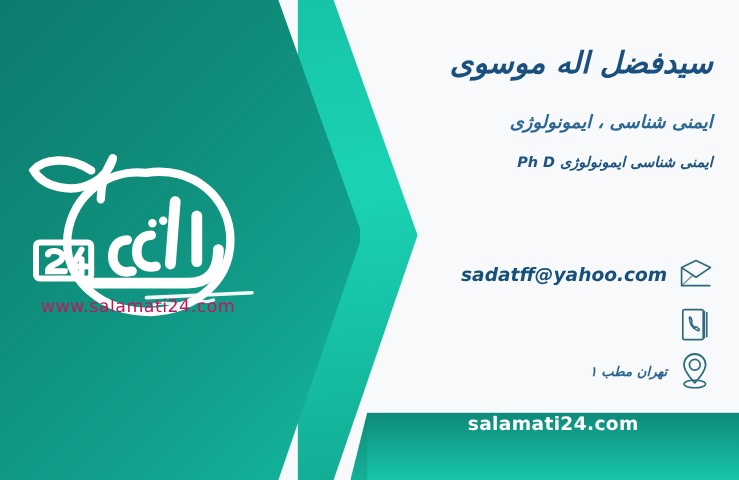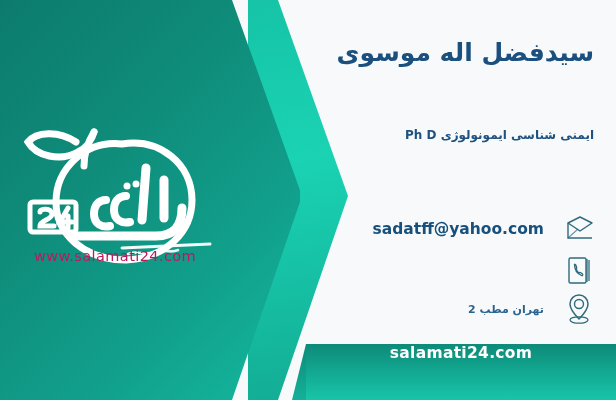--- a/index.html
+++ b/index.html
@@ -81,20 +81,21 @@
   }
 
   
   .content {
     position: absolute;
     left: 300px;
     top: 0;
     width: 316px;
     height: 400px;
     z-index: 4;
+    font-style: italic;
   }
 
   .name {
     position: absolute;
     right: 22px;
     top: 38px;
     font-size: 25px;
     font-weight: bold;
     color: #1b4f7e;
     direction: rtl;
@@ -128,21 +129,21 @@
   }
   .degree .lat { direction: ltr; unicode-bidi: embed; }
 
   
   .contact-row {
     position: absolute;
     right: 20px;
     display: flex;
     align-items: center;
     justify-content: flex-end;
-    gap: 18px;
+    gap: 6px;
   }
   .row-email { top: 212px; }
   .row-phone { top: 254px; }
   .row-addr  { top: 292px; }
 
   .contact-text {
     font-size: 15.5px;
     font-weight: bold;
     color: #17507c;
     direction: ltr;
@@ -232,20 +233,21 @@
       <path d="M114 146 C124 142 132 148 140 144 C148 140 156 146 164 142" stroke="#ffffff" stroke-width="2.6" fill="none" stroke-linecap="round" opacity="0.9"></path>
     </svg>
   </div>
 
   <div class="logo-url">www.salamati24.com</div>
 
   <div class="content">
 
     <div class="name">سیدفضل اله موسوی</div>
 
+    <div class="specialty">ایمنی شناسی ، ایمونولوژی</div>
 
     <div class="degree">
       <span>ایمنی شناسی ایمونولوژی</span>
       <span class="lat">Ph D</span>
     </div>
 
     <div class="contact-row row-email">
       <span class="contact-text">sadatff@yahoo.com</span>
       <span class="ico">
         <svg width="30" height="26" viewBox="0 0 30 26" fill="none" xmlns="http://www.w3.org/2000/svg">
@@ -265,21 +267,21 @@
           <path d="M8.5 8.5 C8.5 14 11 17.5 15.5 19.5 C16.5 20 17 19 16.5 18
                    L14.5 16.5 C14 16.2 13.4 16.5 13 17
                    C11.5 15.8 10.6 14.5 10 12.8
                    C10.6 12.5 10.9 12 10.7 11.4 L9.8 9
                    C9.5 8.2 8.5 8 8.5 8.5 Z" stroke="#2f6b7d" stroke-width="1.3" fill="none" stroke-linejoin="round"></path>
         </svg>
       </span>
     </div>
 
     <div class="contact-row row-addr">
-      <span class="contact-text rtl">تهران مطب 2</span>
+      <span class="contact-text rtl">تهران مطب ۱</span>
       <span class="ico">
         <svg width="28" height="32" viewBox="0 0 28 32" fill="none" xmlns="http://www.w3.org/2000/svg">
           <path d="M14 2 C19 2 23 6 23 11 C23 17 14 26 14 26 C14 26 5 17 5 11
                    C5 6 9 2 14 2 Z" stroke="#2f6b7d" stroke-width="1.5" fill="none" stroke-linejoin="round"></path>
           <circle cx="14" cy="11" r="4.5" stroke="#2f6b7d" stroke-width="1.4" fill="none"></circle>
           <ellipse cx="14" cy="27" rx="9" ry="3.2" stroke="#2f6b7d" stroke-width="1.3" fill="none"></ellipse>
         </svg>
       </span>
     </div>
   </div>

